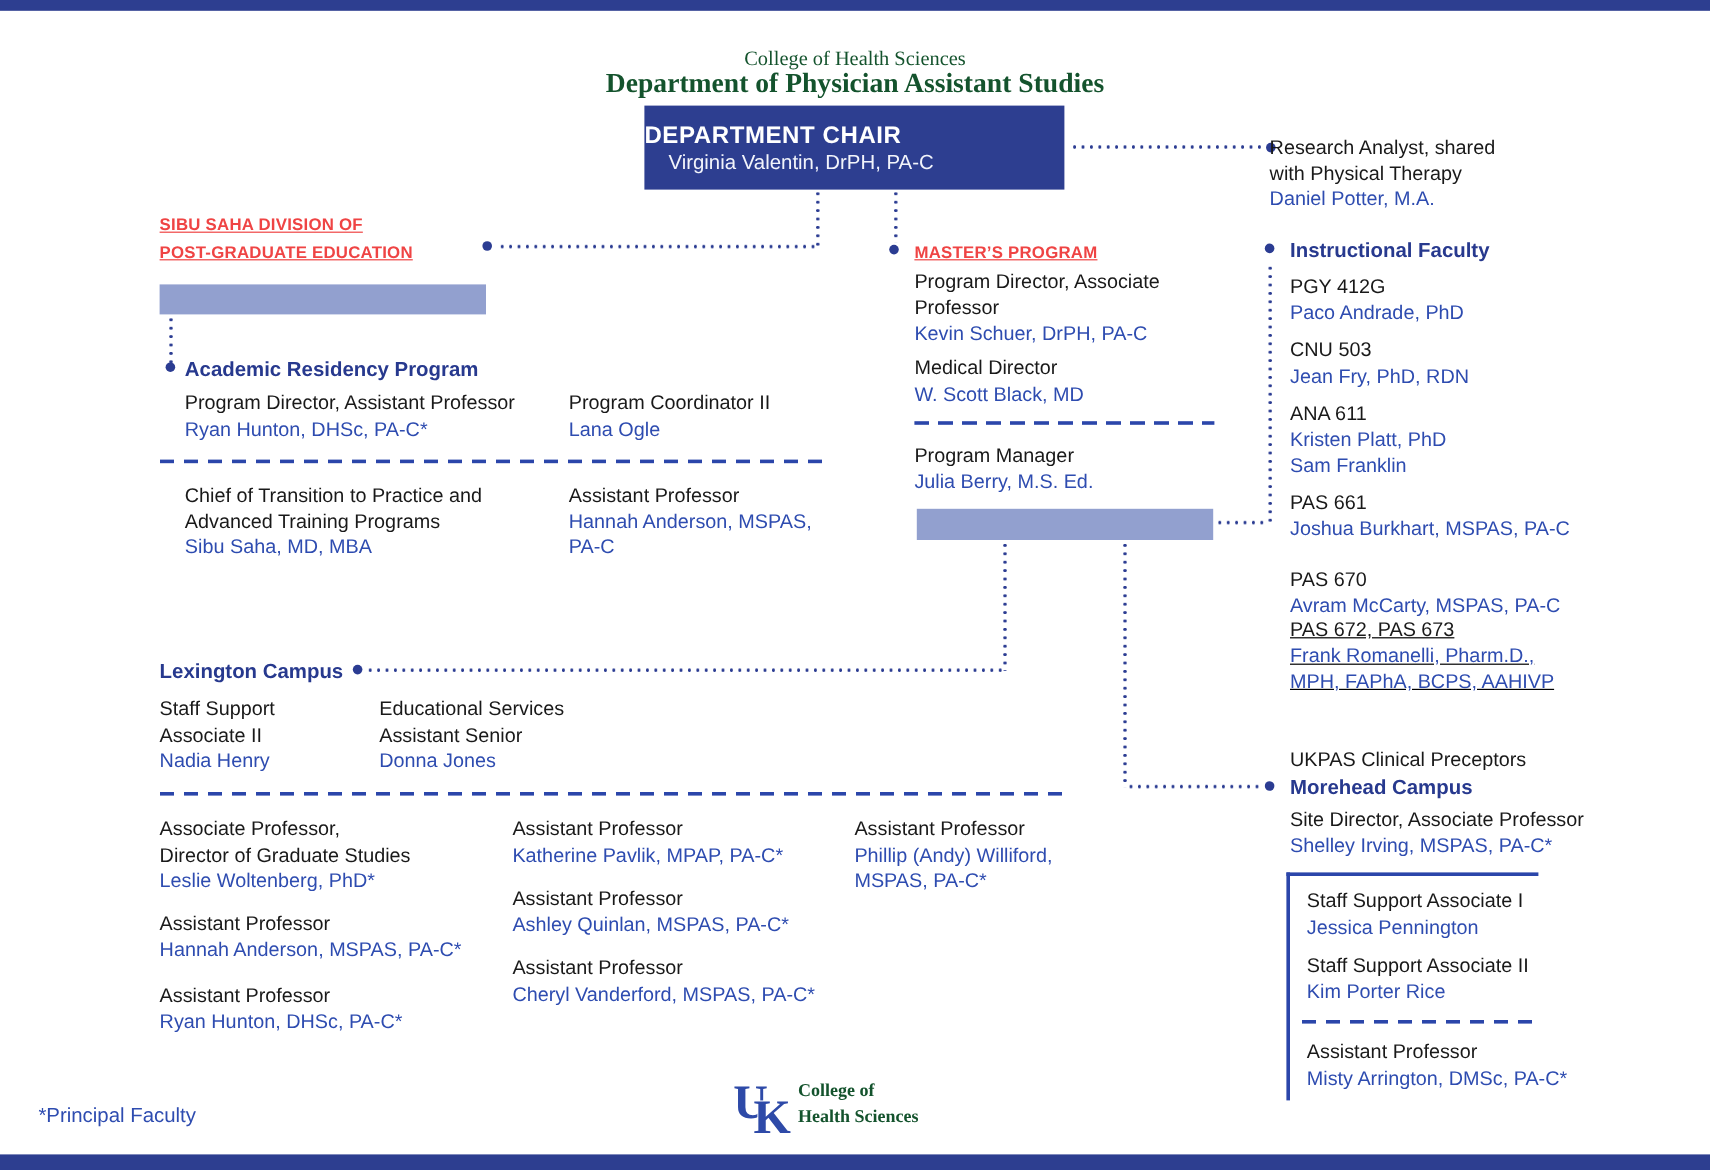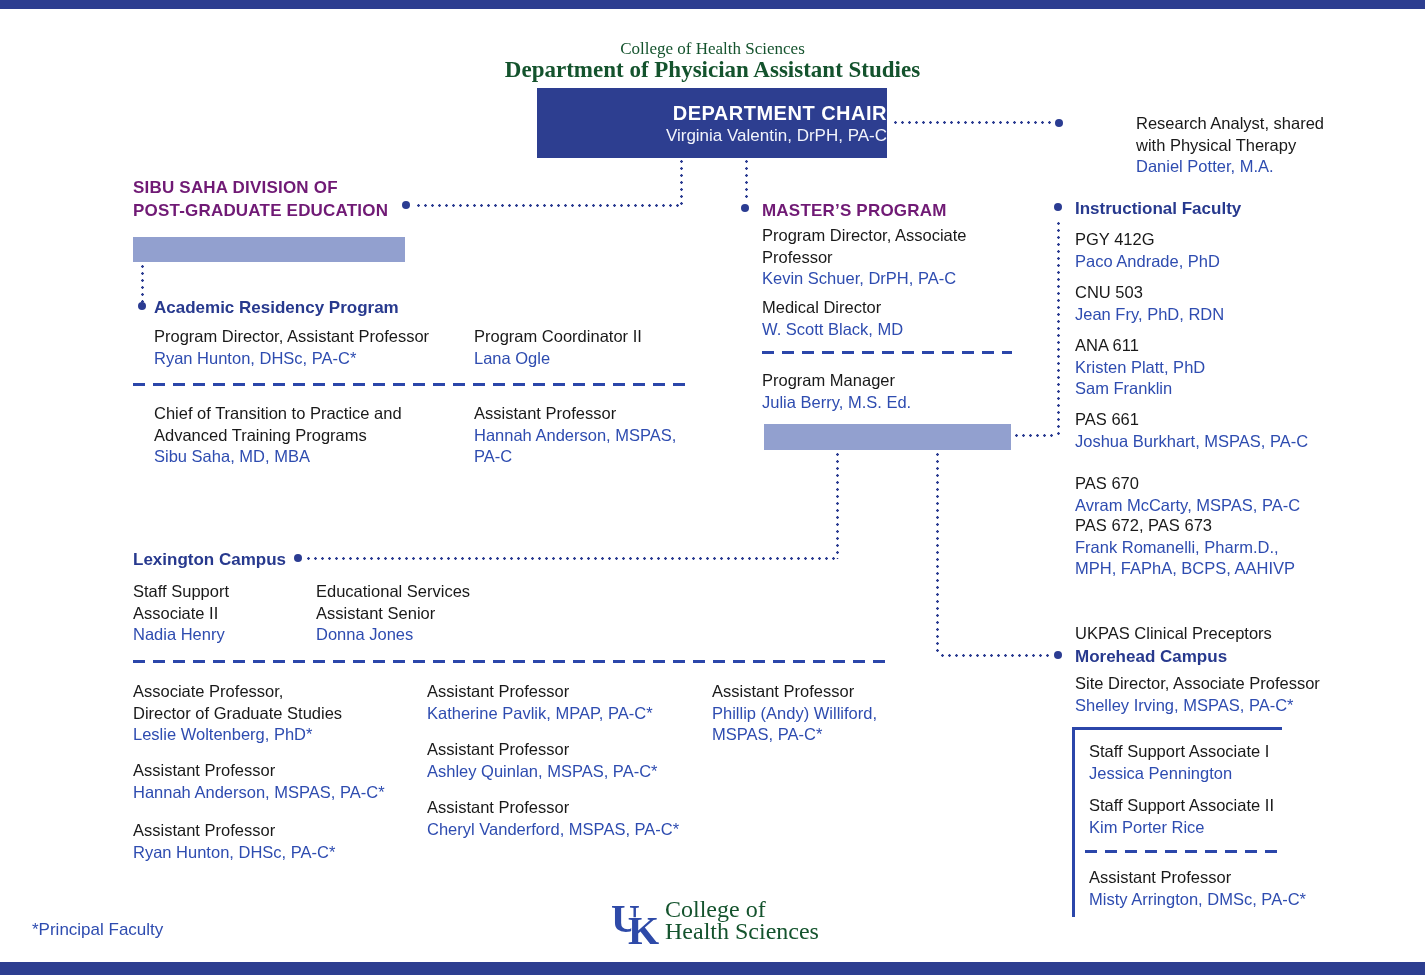--- a/index.html
+++ b/index.html
@@ -4,42 +4,42 @@
 <style>
   html,body{margin:0;padding:0;background:#ffffff;}
   .canvas{
     position:relative;width:1425px;height:975px;background:#ffffff;overflow:hidden;
     font-family:"Liberation Sans",sans-serif;
   }
   .block{position:absolute;}
   
   .t-role{font-size:16.5px;line-height:21.5px;color:#191919;}
   .t-name{font-size:16.5px;line-height:21.5px;color:#2e4cb0;}
-  .h-big{font-size:17px;line-height:23px;font-weight:700;color:#701a75;letter-spacing:.2px;}
+  .h-big{font-size:14px;line-height:23px;font-weight:700;color:#ef4444;letter-spacing:.2px;text-decoration:underline;}
   .h-sub{font-size:17px;line-height:22px;font-weight:700;color:#27398e;}
   .serif{font-family:"Liberation Serif",serif;color:#14532d;}
   
   .navybar{position:absolute;background:#2d3e90;}
   .periwinkle{position:absolute;background:#92a0cf;}
   
   .chairbox{
     position:absolute;left:537px;top:88px;width:350px;height:70px;background:#2d3e90;
-    color:#ffffff;text-align:right;box-sizing:border-box;padding-top:13px;
+    color:#ffffff;text-align:left;box-sizing:border-box;padding-top:13px;
   }
   .chair-label{font-size:20px;font-weight:700;letter-spacing:.5px;line-height:24px;}
   .chair-name{font-size:17px;line-height:22px;color:#f2f4fb;padding-left:20px;}
   
   .dot-h{position:absolute;height:3px;background-image:radial-gradient(circle,#2b3c92 34%,rgba(0,0,0,0) 38%);background-size:7px 3px;background-repeat:repeat-x;}
   .dot-v{position:absolute;width:3px;background-image:radial-gradient(circle,#2b3c92 34%,rgba(0,0,0,0) 38%);background-size:3px 7px;background-repeat:repeat-y;}
   .dash-h{position:absolute;height:3px;background:repeating-linear-gradient(90deg,#2b46aa 0 12px,rgba(0,0,0,0) 12px 20px);}
   .solid-h{position:absolute;height:3px;background:#2b46aa;}
   .solid-v{position:absolute;width:3px;background:#2b46aa;}
   .bullet{position:absolute;width:8px;height:8px;border-radius:50%;background:#2b3c92;}
   .footnote{font-size:17px;color:#2e4cb0;}
-  .footer-org{font-size:24px;line-height:22px;font-weight:400;}
+  .footer-org{font-size:15px;line-height:22px;font-weight:700;}
 </style>
 </head>
 <body>
 
 <div class="canvas">
 
   <div class="navybar" style="left:0;top:0;width:1425px;height:9px;"></div>
   <div class="navybar" style="left:0;top:962px;width:1425px;height:13px;"></div>
 
   <div class="block" style="left:0;top:38px;width:1425px;text-align:center;">
@@ -47,21 +47,21 @@
     <div class="serif" style="font-size:23px;line-height:22px;font-weight:700;">Department of Physician Assistant Studies</div>
   </div>
 
   <div class="chairbox">
     <div class="chair-label">DEPARTMENT CHAIR</div>
     <div class="chair-name">Virginia Valentin, DrPH, PA-C</div>
   </div>
 
   <div class="dot-h" style="left:892px;top:121px;width:160px;"></div>
   <div class="bullet" style="left:1055px;top:119px;"></div>
-  <div class="block" style="left:1136px;top:113px;">
+  <div class="block" style="left:1058px;top:113px;">
     <div class="t-role">Research Analyst, shared</div>
     <div class="t-role">with Physical Therapy</div>
     <div class="t-name">Daniel Potter, M.A.</div>
   </div>
 
   <div class="dot-v" style="left:680px;top:158px;height:48px;"></div>
   <div class="dot-h" style="left:415px;top:204px;width:266px;"></div>
   <div class="bullet" style="left:402px;top:201px;"></div>
 
   <div class="dot-v" style="left:745px;top:158px;height:44px;"></div>
@@ -142,21 +142,21 @@
     <div class="t-name">Sam Franklin</div>
   </div>
   <div class="block" style="left:1075px;top:409px;">
     <div class="t-role">PAS 661</div>
     <div class="t-name">Joshua Burkhart, MSPAS, PA-C</div>
   </div>
   <div class="block" style="left:1075px;top:462px;margin-top:11px;">
     <div class="t-role">PAS 670</div>
     <div class="t-name">Avram McCarty, MSPAS, PA-C</div>
   </div>
-  <div class="block" style="left:1075px;top:515px;">
+  <div class="block" style="left:1075px;top:515px;text-decoration:underline;">
     <div class="t-role">PAS 672, PAS 673</div>
     <div class="t-name">Frank Romanelli, Pharm.D.,</div>
     <div class="t-name">MPH, FAPhA, BCPS, AAHIVP</div>
   </div>
   <div class="block" style="left:1075px;top:623px;">
     <div class="t-role">UKPAS Clinical Preceptors</div>
   </div>
 
   <div class="block h-sub" style="left:133px;top:549px;">Lexington Campus</div>
   <div class="block" style="left:133px;top:581px;">

